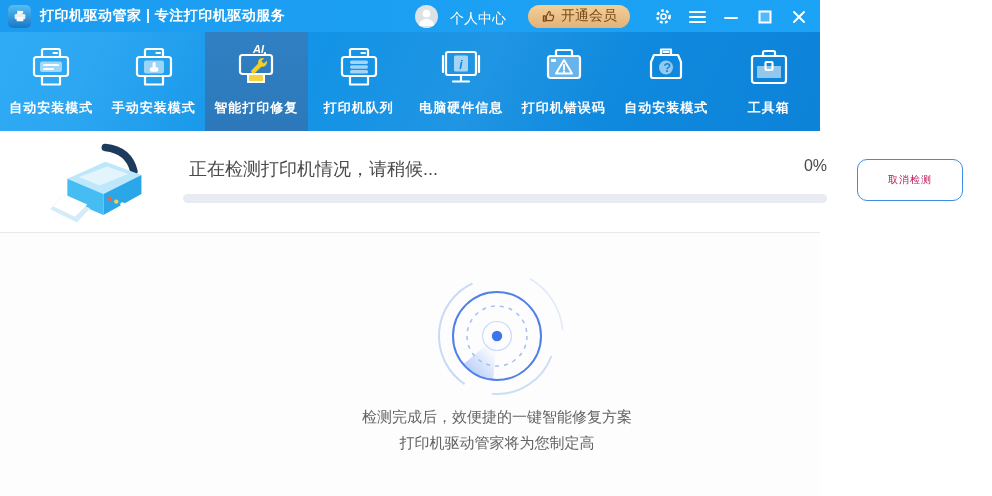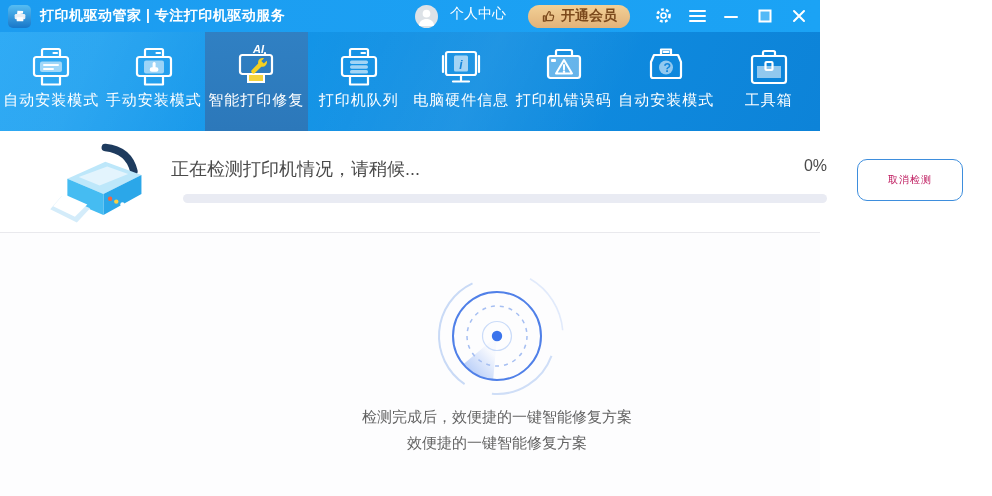--- a/index.html
+++ b/index.html
@@ -6,42 +6,42 @@
   html,body { width:992px; height:496px; }
   body { font-family:"Liberation Sans","DejaVu Sans",sans-serif; background:#fff; overflow:hidden; }
   .app { position:relative; width:820px; height:496px; background:#fdfdfe; }
 
   
   .titlebar { position:absolute; top:0; left:0; right:0; height:32px;
     background:linear-gradient(90deg,#1c9cf0,#1ba3f5); display:flex; align-items:center; padding:0 10px 0 8px; }
   .logo { width:23px; height:23px; border-radius:5px; background:linear-gradient(180deg,#56bdf2,#1877c9);
     display:flex; align-items:center; justify-content:center; margin-right:9px; }
   .app-title { color:#fff; font-size:14px; font-weight:bold; letter-spacing:.5px; }
-  .tb-right { margin-left:auto; display:flex; align-items:flex-start; gap:12px; }
+  .tb-right { margin-left:auto; display:flex; align-items:flex-end; gap:12px; }
   .avatar { width:23px; height:23px; border-radius:50%; background:#dde2e7; display:flex; align-items:flex-end; justify-content:center; overflow:hidden; cursor:pointer; }
   .user-center { color:#fff; font-size:14px; cursor:pointer; margin-right:10px; }
   .vip-btn { display:flex; align-items:center; gap:5px; height:23px; padding:0 13px; border-radius:12px;
-    background:linear-gradient(180deg,#f2d096,#e2b279); color:#7c4a1d; font-size:14px; font-weight:bold; cursor:pointer; margin-right:10px; }
+    background:linear-gradient(180deg,#f2d096,#e2b279); color:#7c4a1d; font-size:14px; font-weight:normal; cursor:pointer; margin-right:10px; }
   .winbtn { width:22px; height:22px; display:flex; align-items:center; justify-content:center; cursor:pointer; }
 
   
   .nav { position:absolute; top:32px; left:0; right:0; height:99px;
     background:linear-gradient(115deg,#1ba3f4 0%,#1090e4 45%,#0d83d8 100%); display:flex; }
   .nav::before { content:""; position:absolute; inset:0; pointer-events:none;
     background:linear-gradient(115deg,rgba(255,255,255,.09) 12%,rgba(255,255,255,0) 35%,rgba(255,255,255,.07) 58%,rgba(255,255,255,0) 75%); }
   .nav-item { flex:1 1 0; display:flex; flex-direction:column; align-items:center; justify-content:flex-start;
     padding-top:11px; cursor:pointer; position:relative; }
   .nav-item.selected { background:linear-gradient(180deg,#3080c3,#2c78ba); }
   .nav-icon { width:48px; height:48px; display:block; }
-  .nav-label { color:#fff; font-size:15px; font-weight:normal; letter-spacing:1px; white-space:nowrap; }
+  .nav-label { color:#fff; font-size:13px; font-weight:bold; margin-top:8px; letter-spacing:1px; white-space:nowrap; }
 
   
   .detect { position:absolute; top:131px; left:0; right:0; height:102px; background:#fff; border-bottom:1px solid #e9e9ed; }
   .printer-illus { position:absolute; left:50px; top:6px; }
-  .status-text { position:absolute; left:171px; top:26px; font-size:18px; color:#4a4a4a; }
+  .status-text { position:absolute; left:189px; top:26px; font-size:18px; color:#4a4a4a; }
   .progress-track { position:absolute; left:183px; top:63px; width:644px; height:9px; border-radius:5px; background:#e9ebf3; overflow:hidden; }
   .progress-fill { height:100%; border-radius:5px; background:#3b8fe0; width:0; }
   .percent { position:absolute; left:727px; top:26px; width:100px; text-align:right; font-size:16px; color:#4a4a4a; }
   .cancel-btn { position:absolute; left:857px; top:28px; width:106px; height:42px; border:1px solid #3e8edd; border-radius:10px;
     background:#fff; color:#be185d; font-size:10px; display:flex; align-items:center; justify-content:center; cursor:pointer; letter-spacing:1px; }
 
   
   .main { position:absolute; top:234px; left:0; right:0; bottom:0; background:#fdfdfe; }
   .radar { position:absolute; left:397px; top:24px; }
   .caption { position:absolute; left:247px; top:170px; width:500px; text-align:center; color:#636363; font-size:15px; line-height:26px; }
@@ -268,17 +268,17 @@
         <path d="M133 20.8 A66 66 0 0 1 165.7 72.2" fill="none" stroke="#e1eafb" stroke-width="1.6"></path>
         <path d="M100 78 L96.2 121.8 A44 44 0 0 1 66.3 106.3 Z" fill="url(#beam)"></path>
         <circle cx="100" cy="78" r="44" fill="none" stroke="#5080e8" stroke-width="2"></circle>
         <circle cx="100" cy="78" r="30" fill="none" stroke="#a6bff2" stroke-width="1.5" stroke-dasharray="4 5"></circle>
         <circle cx="100" cy="78" r="14.5" fill="none" stroke="#cbdcf9" stroke-width="1.2"></circle>
         <circle cx="100" cy="78" r="5.2" fill="#3b74ec"></circle>
       </svg>
     </div>
     <div class="caption">
       <div>检测完成后，效便捷的一键智能修复方案</div>
-      <div>效便捷的一键智能修复方案</div>
+      <div>打印机驱动管家将为您制定高</div>
     </div>
   </div>
 
 </div>
 
 </body></html>

